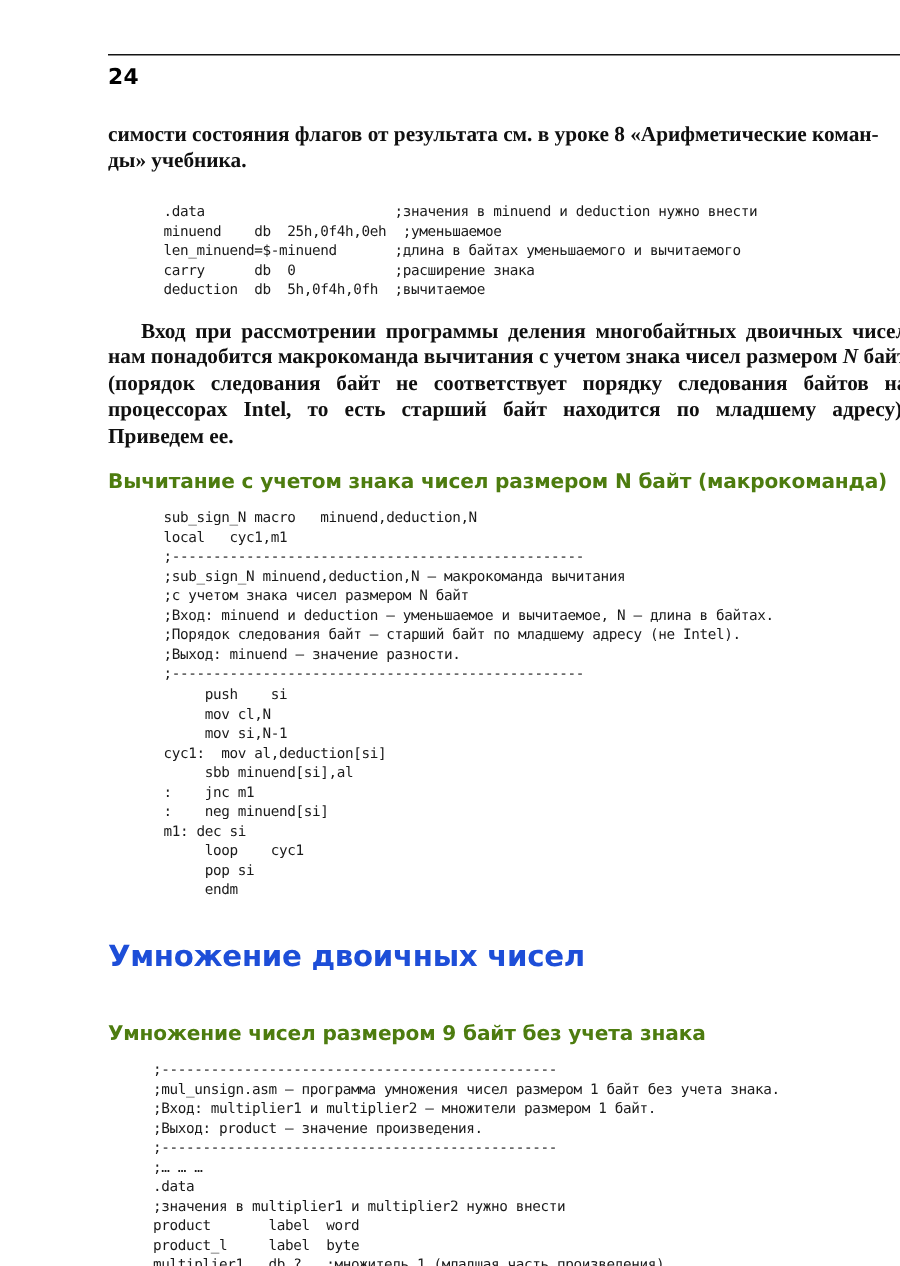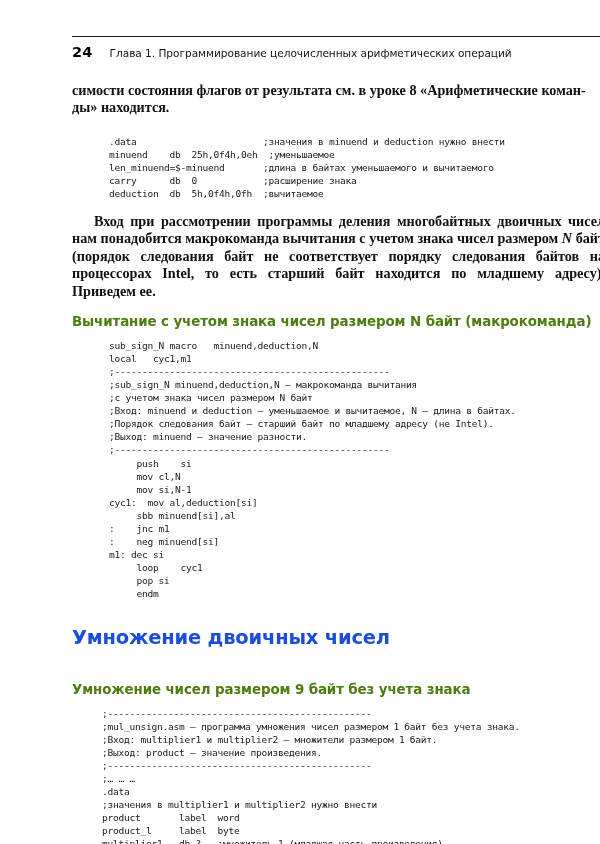--- a/index.html
+++ b/index.html
@@ -124,27 +124,26 @@
 </style>
 </head>
 <body>
 
 <div class="page">
 
   <div class="running-head">
     <div class="rule"></div>
     <div class="rh-line">
       <span class="folio">24</span>
-      <span class="chapter-title">Глава 1. Программирование целочисленных арифметических операций</span>
     </div>
   </div>
 
   <div class="content">
 
-    <p class="body"><span>симости состояния флагов от результата см. в уроке 8 «Арифметические коман-</span><br><span>ды» находится.</span></p>
+    <p class="body"><span>симости состояния флагов от результата см. в уроке 8 «Арифметические коман-</span><br><span>ды» учебника.</span></p>
 
     <div class="gap-sm"></div>
 
 
     <div class="gap-sm"></div>
 
     <pre class="code ind">.data                       ;значения в minuend и deduction нужно внести
 minuend    db  25h,0f4h,0eh  ;уменьшаемое
 len_minuend=$-minuend       ;длина в байтах уменьшаемого и вычитаемого
 carry      db  0            ;расширение знака

